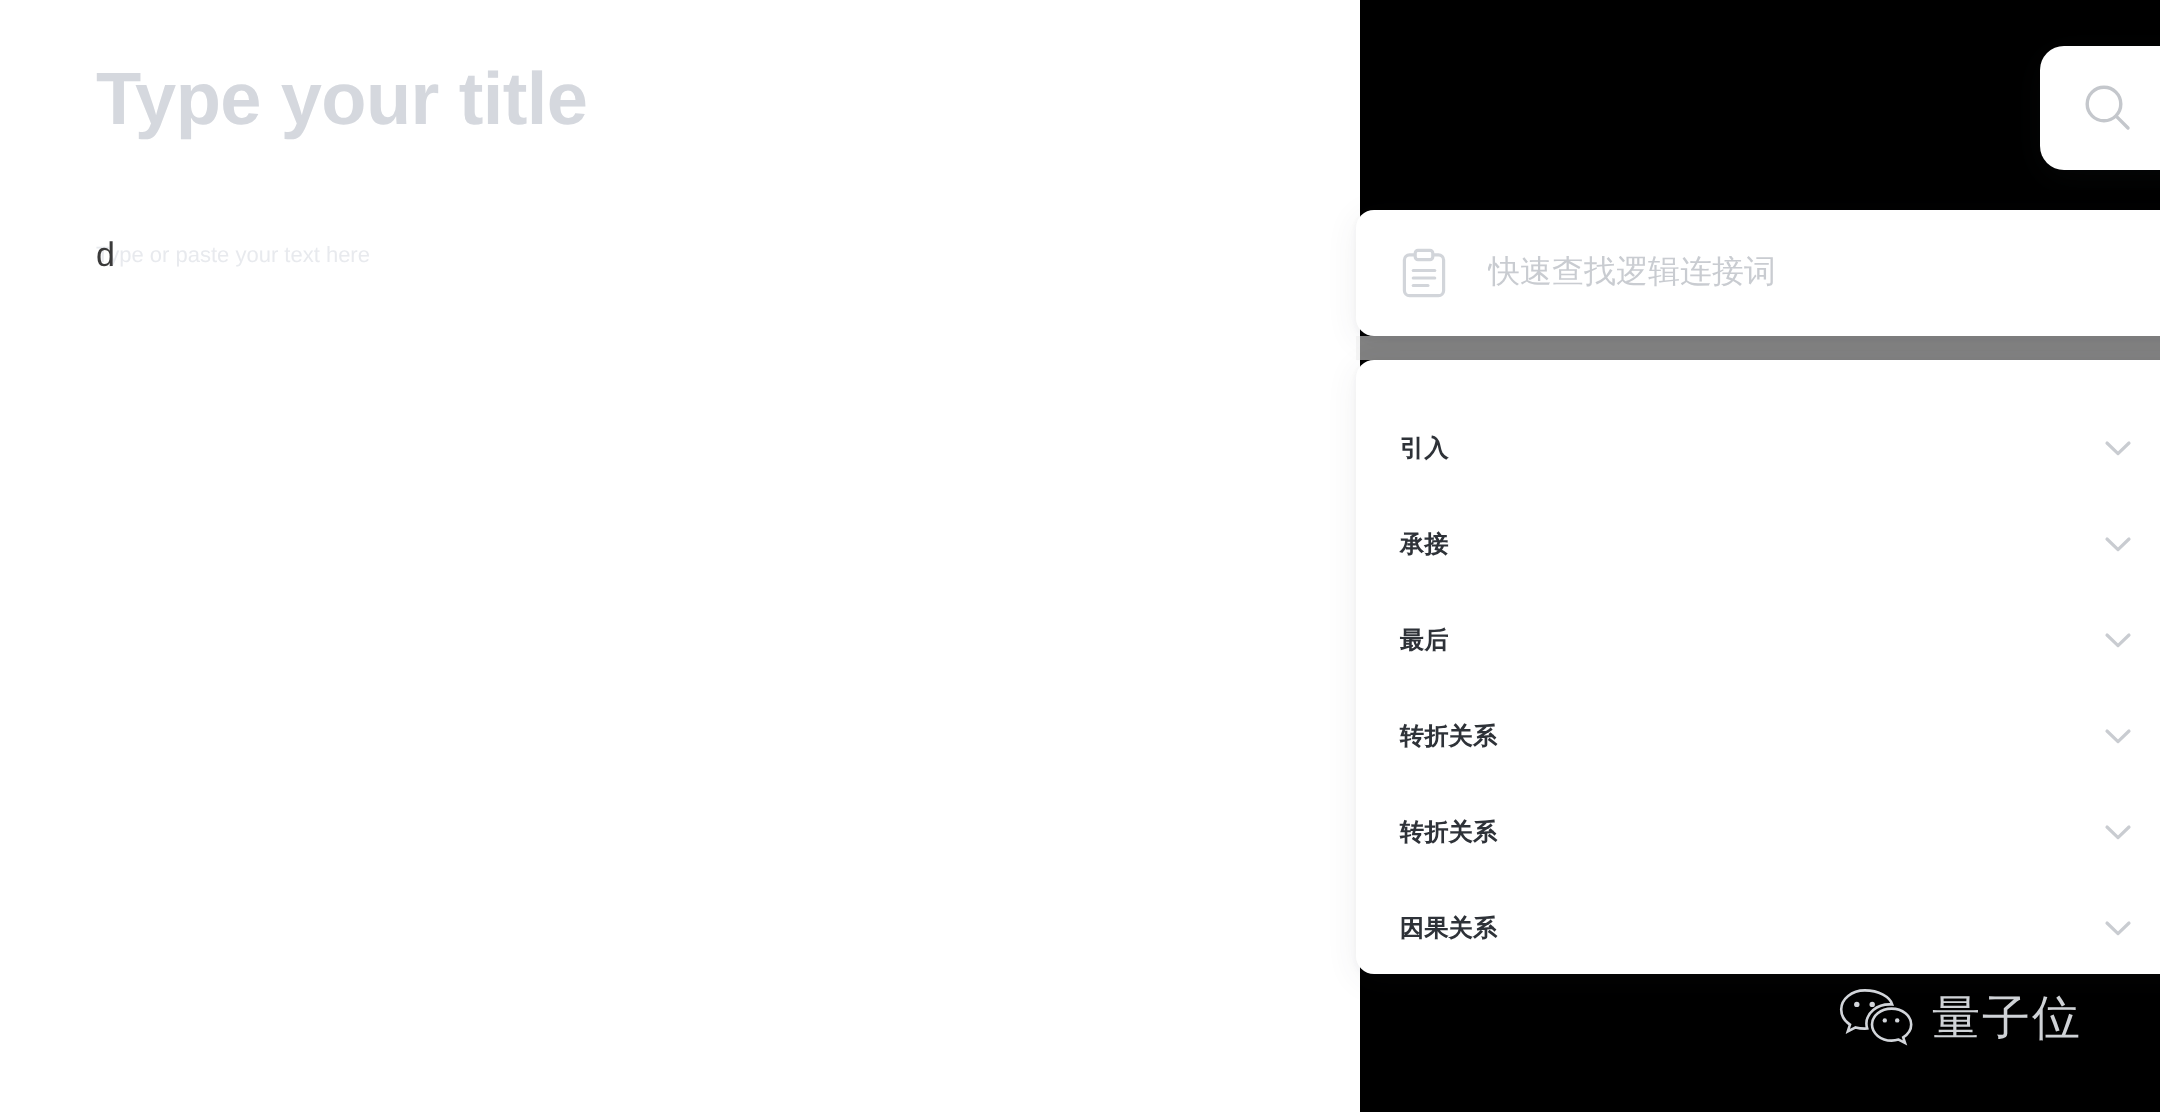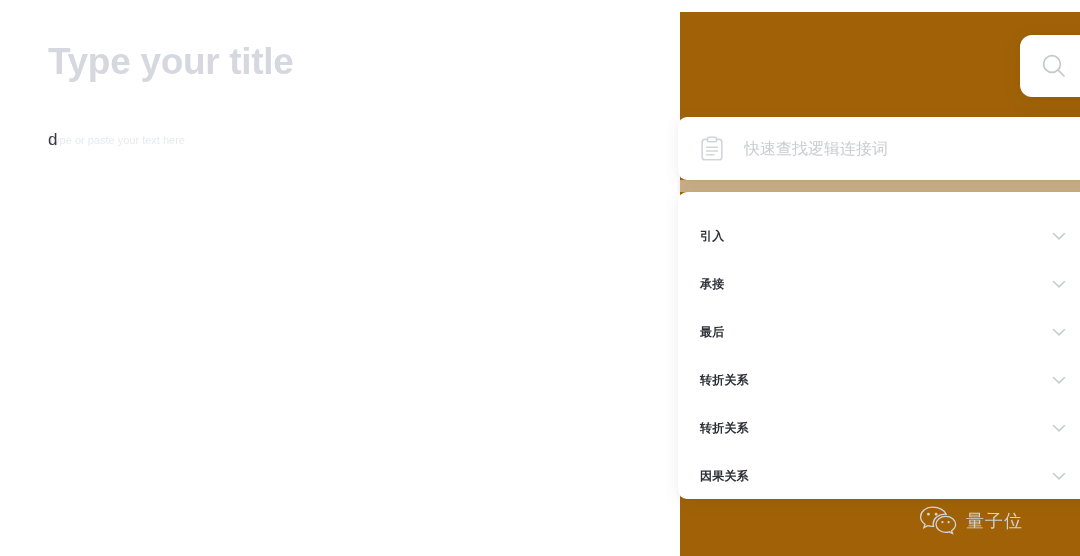--- a/index.html
+++ b/index.html
@@ -14,22 +14,21 @@
     background: #ffffff;
     font-family: "Liberation Sans", "DejaVu Sans", sans-serif;
     position: relative;
     -webkit-font-smoothing: antialiased;
   }
 
   
   #app-root {
     position: absolute;
     inset: 0;
-    background: #a16207;
-    margin-top: 12px;
+    background: #000000;
   }
 
   
   #editor-canvas {
     position: absolute;
     left: 0;
     top: 0;
     width: 680px;
     height: 556px;
     background: #ffffff;
@@ -219,21 +218,21 @@
     pointer-events: none;
   }
   #watermark-logo {
     width: 40px;
     height: 34px;
     margin-right: 8px;
   }
   #watermark-logo svg { display: block; }
   #watermark-text {
     font-family: "DejaVu Sans", "Liberation Sans", sans-serif;
-    font-size: 18px;
+    font-size: 24px;
     line-height: 30px;
     color: #cfd2d6;
     letter-spacing: 1px;
   }
 </style>
 </head>
 <body>
 
 <div id="app-root">
 

